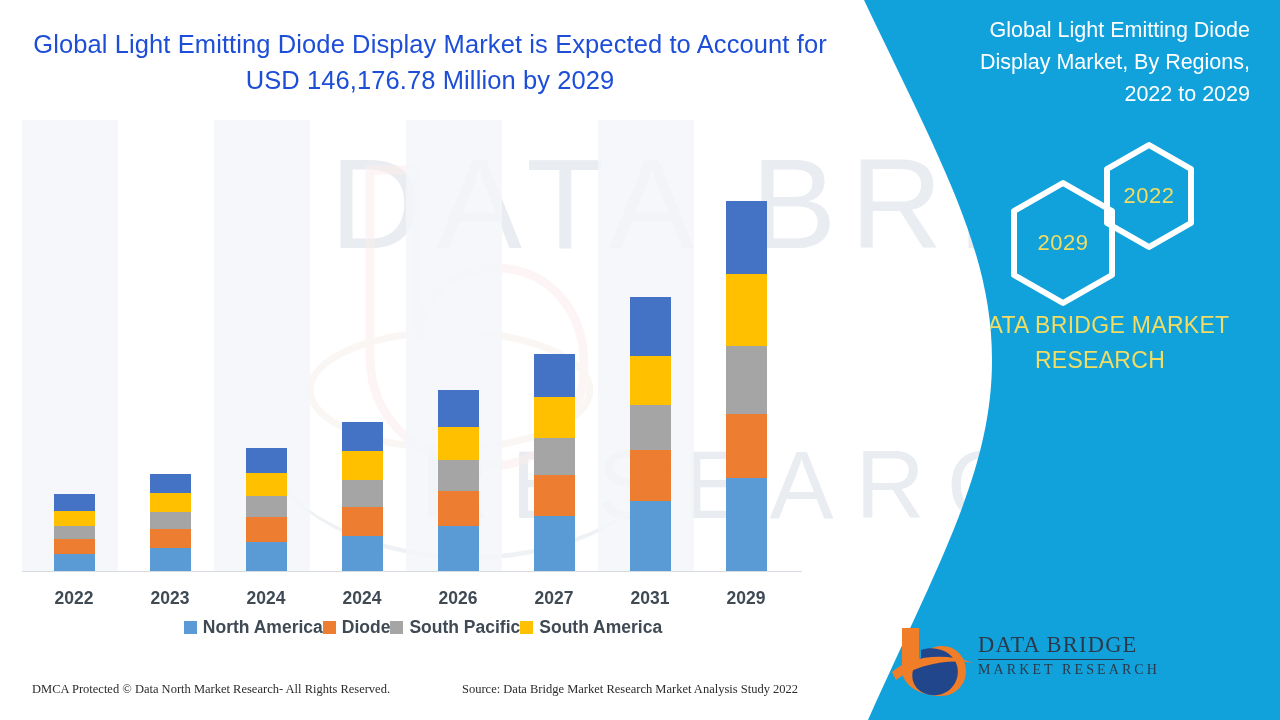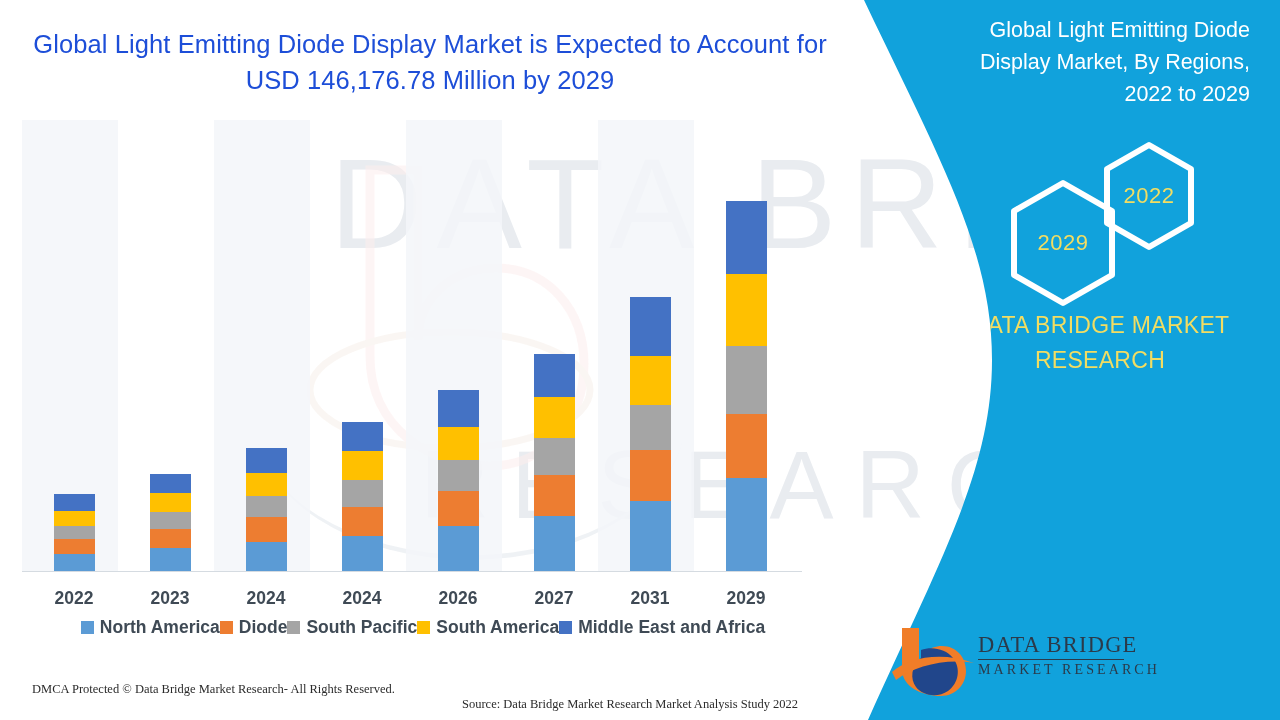--- a/index.html
+++ b/index.html
@@ -146,21 +146,21 @@
     width: 850px; height: 24px;
   }
   .footer-text {
     position: absolute;
     font-family: "Liberation Serif", serif;
     font-size: 12.5px;
     color: #2b2b2b;
     white-space: nowrap;
   }
   .footer-dmca { left: 32px; top: 0; }
-  .footer-source { left: 462px; top: 15px; }
+  .footer-source { left: 462px; top: 0; }
 
   
   .right-panel {
     position: absolute;
     right: 0; top: 0;
     width: 460px; height: 720px;
     background: #11a2dc;
     -webkit-clip-path: path("M 44 0 L 460 0 L 460 720 L 48 720 C 120 560 172 470 172 360 C 172 250 120 160 44 0 Z");
     clip-path: path("M 44 0 L 460 0 L 460 720 L 48 720 C 120 560 172 470 172 360 C 172 250 120 160 44 0 Z");
   }
@@ -354,29 +354,25 @@
           <span class="legend-label">Diode</span>
         </div>
         <div class="legend-item">
           <span class="legend-swatch" style="background:#A5A5A5;"></span>
           <span class="legend-label">South Pacific</span>
         </div>
         <div class="legend-item">
           <span class="legend-swatch" style="background:#FFC000;"></span>
           <span class="legend-label">South America</span>
         </div>
-        <div class="legend-item">
-          <span class="legend-swatch" style="background:#4472C4;"></span>
-          <span class="legend-label">Middle East and Africa</span>
-        </div>
       </div>
     </div>
 
     <div class="footer">
-      <div class="footer-text footer-dmca">DMCA Protected © Data Bridge Market Research- All Rights Reserved.</div>
+      <div class="footer-text footer-dmca">DMCA Protected © Data North Market Research- All Rights Reserved.</div>
       <div class="footer-text footer-source">Source: Data Bridge Market Research Market Analysis Study 2022</div>
     </div>
   </div>
 
   <div class="right-panel">
     <div class="panel-title">Global Light Emitting Diode Display Market, By Regions, 2022 to 2029</div>
 
     <div class="hexes">
       <div class="hex hex-2022">
         <svg viewBox="0 0 102 112">

